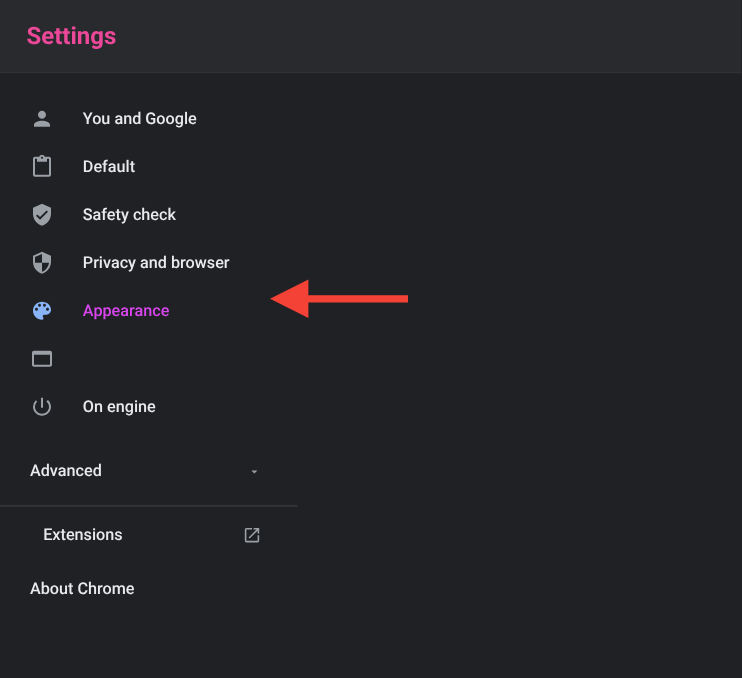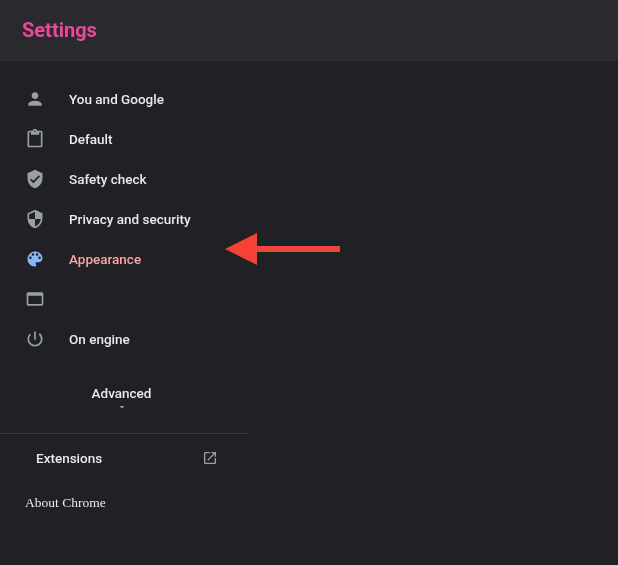--- a/index.html
+++ b/index.html
@@ -41,29 +41,28 @@
       justify-content: center;
       margin-right: 24px;
       color: #9aa0a6;
     }
     .nav-item .label {
       font-size: 13.5px;
       font-weight: 500;
       color: #e8eaed;
     }
     .nav-item.active .icon { color: #8ab4f8; }
-    .nav-item.active .label { color: #fca5a5; }
+    .nav-item.active .label { color: #d946ef; }
     .advanced-row {
       display: flex;
       align-items: center;
       justify-content: space-between;
       padding: 14px 30px 14px 25px;
       cursor: pointer;
       margin-top: 12px;
-      flex-direction: column;
     }
     .advanced-row .label {
       font-size: 13.5px;
       font-weight: 500;
       color: #e8eaed;
     }
     .advanced-row .chev {
       color: #9aa0a6;
     }
     .divider {
@@ -86,21 +85,20 @@
     }
     .ext-row .ext-icon { color: #9aa0a6; }
     .about-row {
       padding: 10px 25px 16px 25px;
       cursor: pointer;
     }
     .about-row .label {
       font-size: 13.5px;
       font-weight: 500;
       color: #e8eaed;
-      font-family: Liberation Serif, serif;
     }
     .arrow-annotation {
       position: absolute;
       left: 225px;
       top: 229px;
       pointer-events: none;
     }
     svg { display: block; }
   </style>
 </head>
@@ -139,21 +137,21 @@
       </span>
       <span class="label">Safety check</span>
     </li>
 
     <li class="nav-item">
       <span class="icon">
         <svg width="20" height="20" viewBox="0 0 24 24" fill="currentColor">
             <path d="M12 1L3 5v6c0 5.55 3.84 10.74 9 12 5.16-1.26 9-6.45 9-12V5l-9-4zm0 10.99h7c-.53 4.12-3.28 7.79-7 8.94V12H5V6.3l7-3.11v8.8z"></path>
           </svg>
       </span>
-      <span class="label">Privacy and security</span>
+      <span class="label">Privacy and browser</span>
     </li>
 
     <li class="nav-item active">
       <span class="icon">
         <svg width="20" height="20" viewBox="0 0 24 24" fill="currentColor">
             <path d="M12 3c-4.97 0-9 4.03-9 9s4.03 9 9 9c.83 0 1.5-.67 1.5-1.5 0-.39-.15-.74-.39-1.01-.23-.26-.38-.61-.38-.99 0-.83.67-1.5 1.5-1.5H16c2.76 0 5-2.24 5-5 0-4.42-4.03-8-9-8zm-5.5 9c-.83 0-1.5-.67-1.5-1.5S5.67 9 6.5 9 8 9.67 8 10.5 7.33 12 6.5 12zm3-4C8.67 8 8 7.33 8 6.5S8.67 5 9.5 5s1.5.67 1.5 1.5S10.33 8 9.5 8zm5 0c-.83 0-1.5-.67-1.5-1.5S13.67 5 14.5 5s1.5.67 1.5 1.5S15.33 8 14.5 8zm3 4c-.83 0-1.5-.67-1.5-1.5S16.67 9 17.5 9s1.5.67 1.5 1.5-.67 1.5-1.5 1.5z"></path>
           </svg>
       </span>
       <span class="label">Appearance</span>
     </li>

